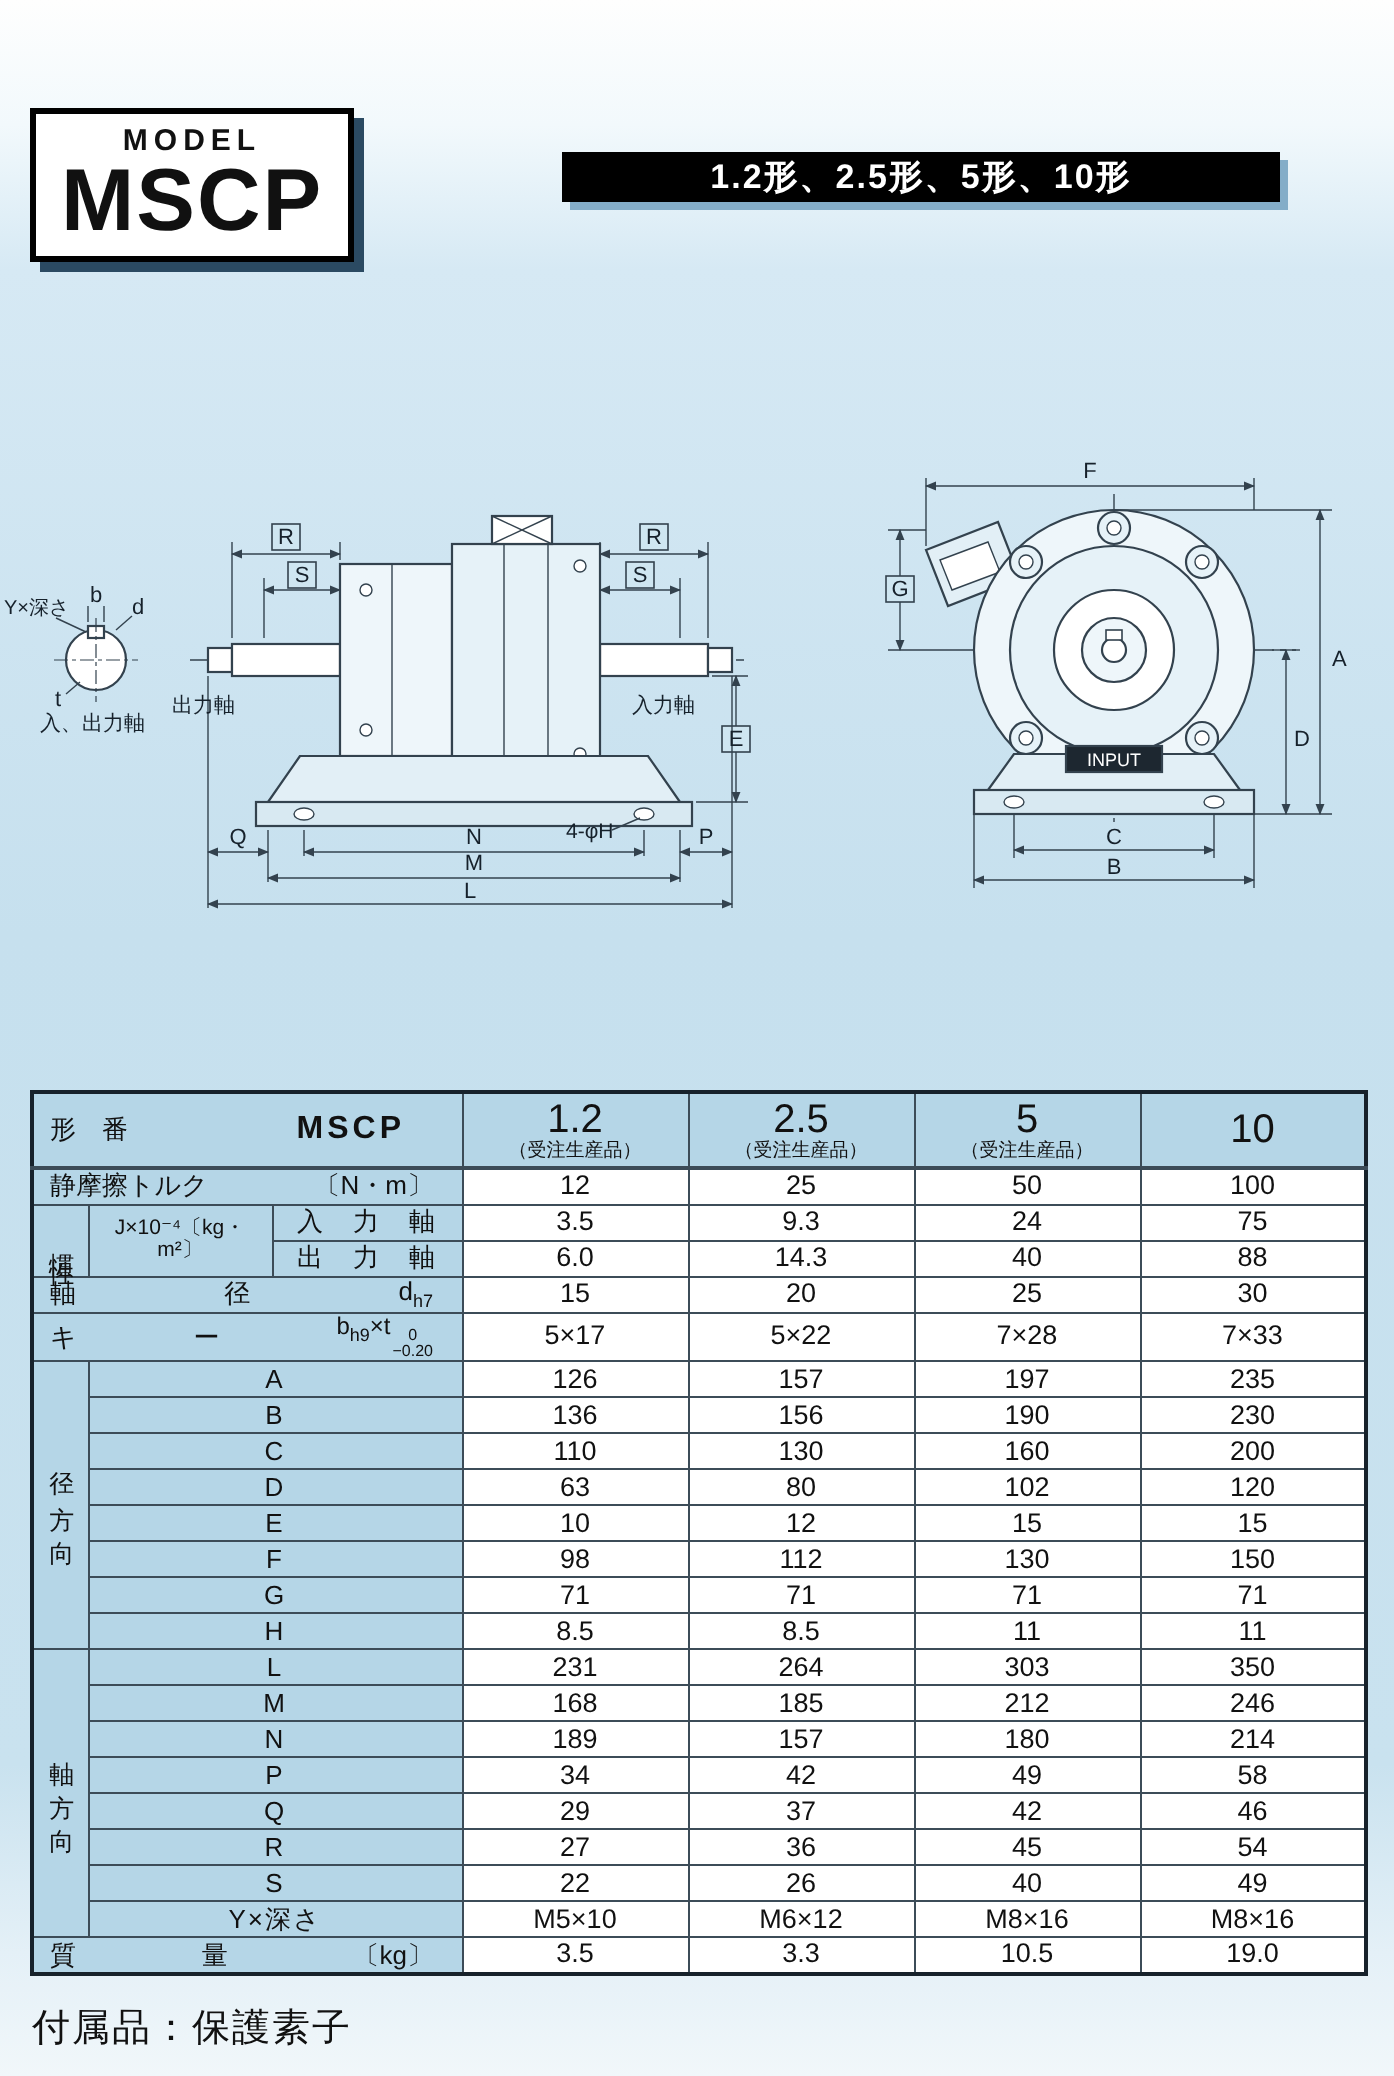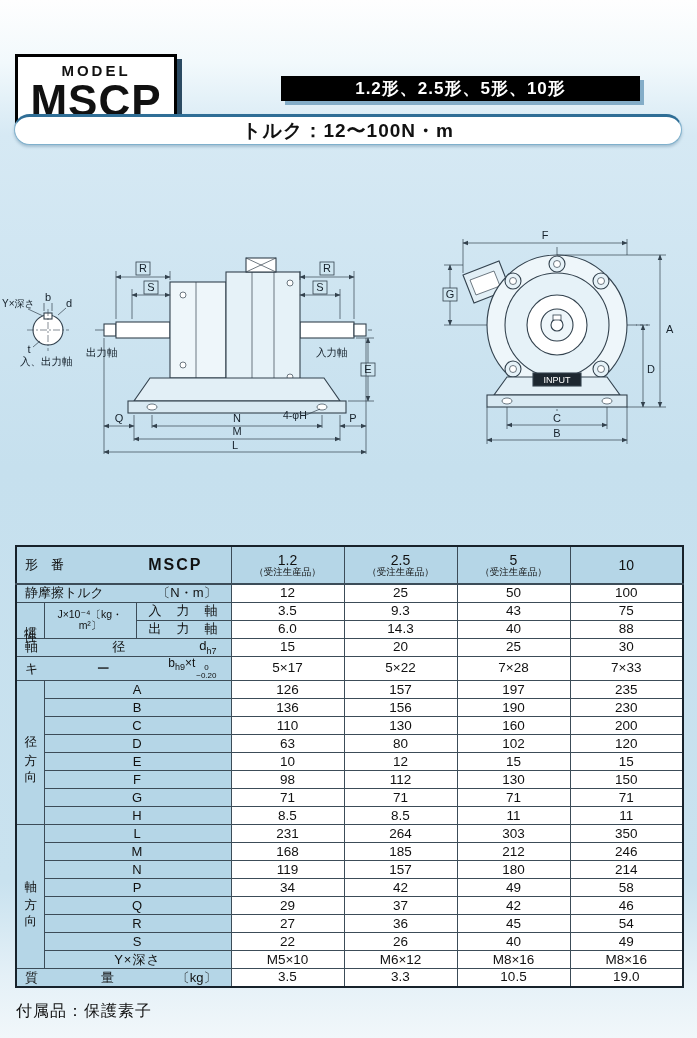--- a/index.html
+++ b/index.html
@@ -45,45 +45,44 @@
   .spec-table th, .spec-table td {
     border:1px solid #3c4c58; height:18px; line-height:1.05; padding:0 2px;
   }
   .spec-table th { background:#b5d6e7; font-weight:normal; text-align:center; }
   .spec-table td { background:#fff; text-align:center; font-size:13.5px; }
   .spec-table .hrow th { height:38px; border-bottom-width:2px; }
   .split { display:flex; justify-content:space-between; align-items:center; padding:0 12px 0 6px; }
   .head-split { padding-right:26px;gap:36px; }
   .mscp { font-weight:bold; font-size:16px; letter-spacing:2px; }
   .note { font-size:9.5px; letter-spacing:0; }
-  .colnum { font-size:14px; }
+  .colnum { font-size:20px; }
   .gcell { padding:0; }
   .vtext { writing-mode:vertical-rl; text-orientation:upright; display:inline-block; font-size:12.5px; letter-spacing:4px; }
   .vtext-big { letter-spacing:17px; }
   .formula { font-size:10.5px; padding:0 1px; }
   .rl { letter-spacing:1px;margin-left:46px; }
   sub { font-size:9px; }
   .tolstack { display:inline-flex; flex-direction:column; font-size:8px; line-height:1.05; vertical-align:-3px; margin-left:1px; }
   .keycell { font-size:12px; }
   
-  .footer-note { position:absolute; left:16px; top:1001px; font-size:16px; letter-spacing:1px; }
+  .footer-note { position:absolute; left:16px; top:1001px; font-size:19px; letter-spacing:1px; }
 </style>
 </head>
 <body>
 
 <div class="page">
 
   <div class="model-box">
     <div class="model-label">MODEL</div>
     <div class="model-name">MSCP</div>
   </div>
   <div class="title">
   </div>
   <div class="variants-bar">1.2形、2.5形、5形、10形</div>
-  <div class="torque-pill">トルク：12〜100N・m</div>
 
   <svg class="drawing" width="697" height="250" viewBox="0 0 697 250">
     <defs>
       <marker id="arr" viewBox="0 0 10 10" refX="9" refY="5" markerWidth="8" markerHeight="8" orient="auto-start-reverse">
         <path d="M0,1 L10,5 L0,9 z" fill="#33424e"></path>
       </marker>
     </defs>
 
     <g stroke="#33424e" stroke-width="1.1" fill="none">
       <line x1="95" y1="105" x2="372" y2="105" stroke-dasharray="12 3 3 3" stroke-width="0.7"></line>
@@ -282,21 +281,21 @@
         <td>50</td>
         <td>100</td>
       </tr>
 
       <tr>
         <th rowspan="2" class="gcell"><span class="vtext">慣性</span></th>
         <th rowspan="2" class="formula">J×10⁻⁴〔kg・m²〕</th>
         <th class="rl">入　力　軸</th>
         <td>3.5</td>
         <td>9.3</td>
-        <td>43</td>
+        <td>24</td>
         <td>75</td>
       </tr>
       <tr>
         <th class="rl">出　力　軸</th>
         <td>6.0</td>
         <td>14.3</td>
         <td>40</td>
         <td>88</td>
       </tr>
 
@@ -399,21 +398,21 @@
       </tr>
       <tr>
         <th colspan="2" class="rl">M</th>
         <td>168</td>
         <td>185</td>
         <td>212</td>
         <td>246</td>
       </tr>
       <tr>
         <th colspan="2" class="rl">N</th>
-        <td>119</td>
+        <td>189</td>
         <td>157</td>
         <td>180</td>
         <td>214</td>
       </tr>
       <tr>
         <th colspan="2" class="rl">P</th>
         <td>34</td>
         <td>42</td>
         <td>49</td>
         <td>58</td>

